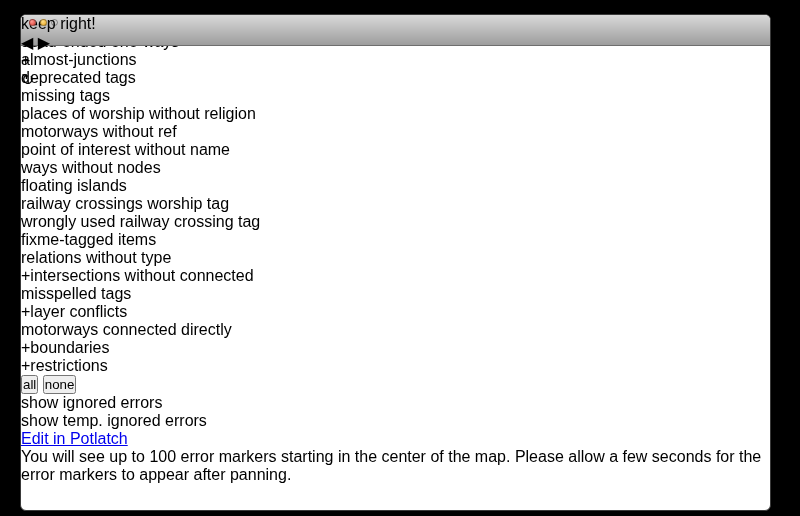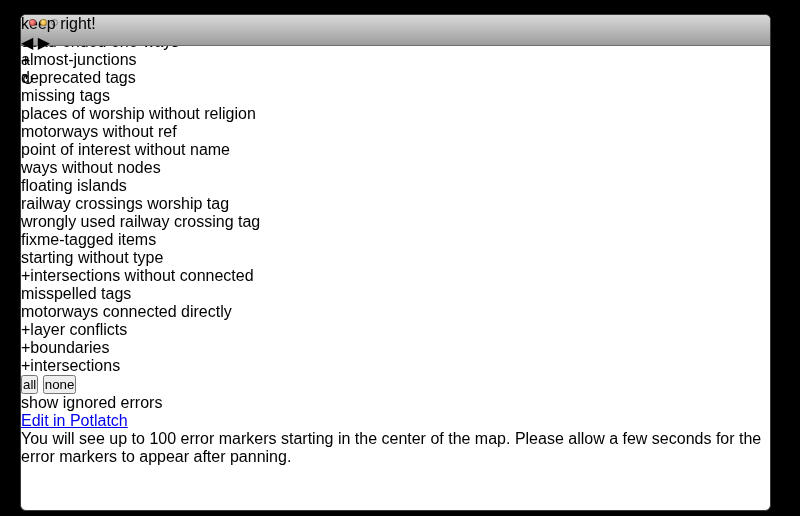--- a/index.html
+++ b/index.html
@@ -122,36 +122,40 @@
           <div class="errrow"><span class="bolt" style="background: rgb(143, 36, 21);"></span><span class="cb"></span><span class="errlabel">deprecated tags</span></div>
           <div class="errrow"><span class="bolt" style="background: rgb(212, 34, 34);"></span><span class="cb"></span><span class="errlabel">missing tags</span></div>
           <div class="errrow"><span class="bolt" style="background: rgb(111, 74, 194);"></span><span class="cb"></span><span class="errlabel">places of worship without religion</span></div>
           <div class="errrow"><span class="bolt" style="background: rgb(31, 158, 134);"></span><span class="cb"></span><span class="errlabel">motorways without ref</span></div>
           <div class="errrow"><span class="bolt" style="background: rgb(35, 53, 127);"></span><span class="cb"></span><span class="errlabel">point of interest without name</span></div>
           <div class="errrow"><span class="bolt" style="background: rgb(74, 99, 212);"></span><span class="cb"></span><span class="errlabel">ways without nodes</span></div>
           <div class="errrow"><span class="bolt" style="background: rgb(236, 148, 32);"></span><span class="cb"></span><span class="errlabel">floating islands</span></div>
           <div class="errrow"><span class="bolt" style="background: rgb(140, 200, 62);"></span><span class="cb"></span><span class="errlabel">railway crossings worship tag</span></div>
           <div class="errrow"><span class="bolt" style="background: rgb(212, 68, 122);"></span><span class="cb"></span><span class="errlabel">wrongly used railway crossing tag</span></div>
           <div class="errrow"><span class="bolt" style="background: rgb(50, 83, 204);"></span><span class="cb"></span><span class="errlabel">fixme-tagged items</span></div>
-          <div class="errrow"><span class="bolt" style="background: rgb(31, 158, 158);"></span><span class="cb"></span><span class="errlabel">starting without type</span></div>
+          <div class="errrow"><span class="bolt" style="background: rgb(31, 158, 158);"></span><span class="cb"></span><span class="errlabel">relations without type</span></div>
           <div class="errrow"><span class="pluschar">+</span><span class="bolt" style="background: rgb(204, 42, 26);"></span><span class="cb lite"></span><span class="errlabel">intersections without connected</span></div>
           <div class="errrow"><span class="bolt" style="background: rgb(184, 55, 26);"></span><span class="cb"></span><span class="errlabel">misspelled tags</span></div>
+          <div class="errrow"><span class="pluschar">+</span><span class="bolt" style="background: rgb(61, 164, 37);"></span><span class="cb lite"></span><span class="errlabel">layer conflicts</span></div>
           <div class="errrow"><span class="bolt" style="background: rgb(51, 68, 187);"></span><span class="cb"></span><span class="errlabel">motorways connected directly</span></div>
-          <div class="errrow"><span class="pluschar">+</span><span class="bolt" style="background: rgb(61, 164, 37);"></span><span class="cb lite"></span><span class="errlabel">layer conflicts</span></div>
           <div class="errrow"><span class="pluschar">+</span><span class="bolt" style="background: rgb(126, 20, 16);"></span><span class="cb lite"></span><span class="errlabel">boundaries</span></div>
-          <div class="errrow"><span class="pluschar">+</span><span class="bolt" style="background: rgb(37, 37, 105);"></span><span class="cb lite"></span><span class="errlabel">intersections</span></div>
+          <div class="errrow"><span class="pluschar">+</span><span class="bolt" style="background: rgb(37, 37, 105);"></span><span class="cb lite"></span><span class="errlabel">restrictions</span></div>
         </div>
       <div class="sidebar-bottom">
         <div class="btnrow">
           <button class="pillbtn">all</button>
           <button class="pillbtn">none</button>
         </div>
         <div class="cbrow">
           <span class="cb"></span>
           <span class="errlabel">show ignored errors</span>
+        </div>
+        <div class="cbrow">
+          <span class="cb"></span>
+          <span class="errlabel">show temp. ignored errors</span>
         </div>
         <a class="sb-link" href="#">Edit in Potlatch</a>
         <div class="sb-info">You will see up to 100 error markers starting in the center of the map. Please allow a few seconds for the error markers to appear after panning.</div>
         
       </div>
     </div>
 
   </div>
 
   <div class="statusbar"></div>

